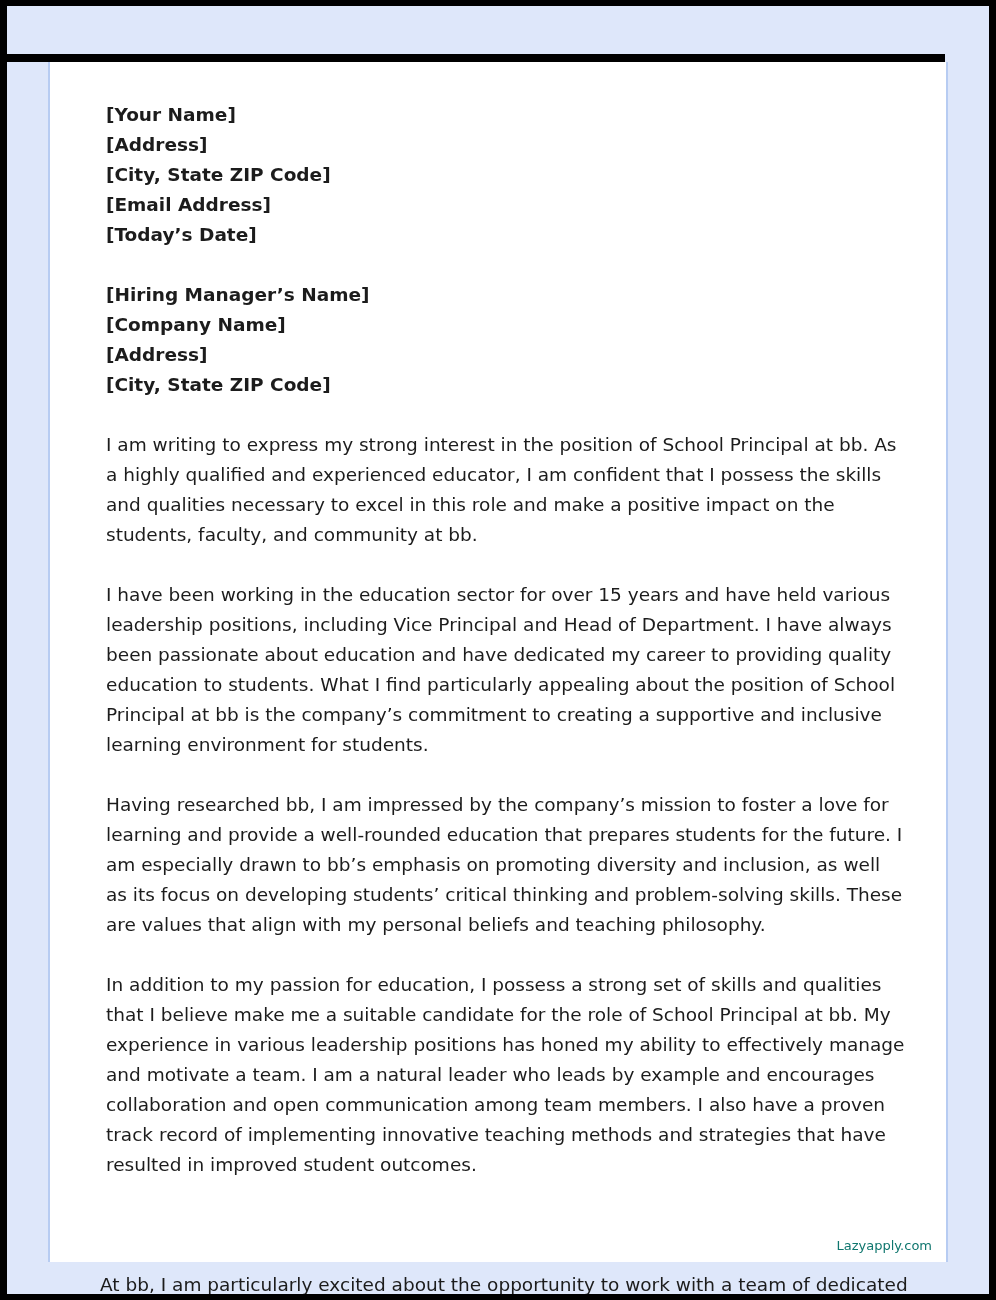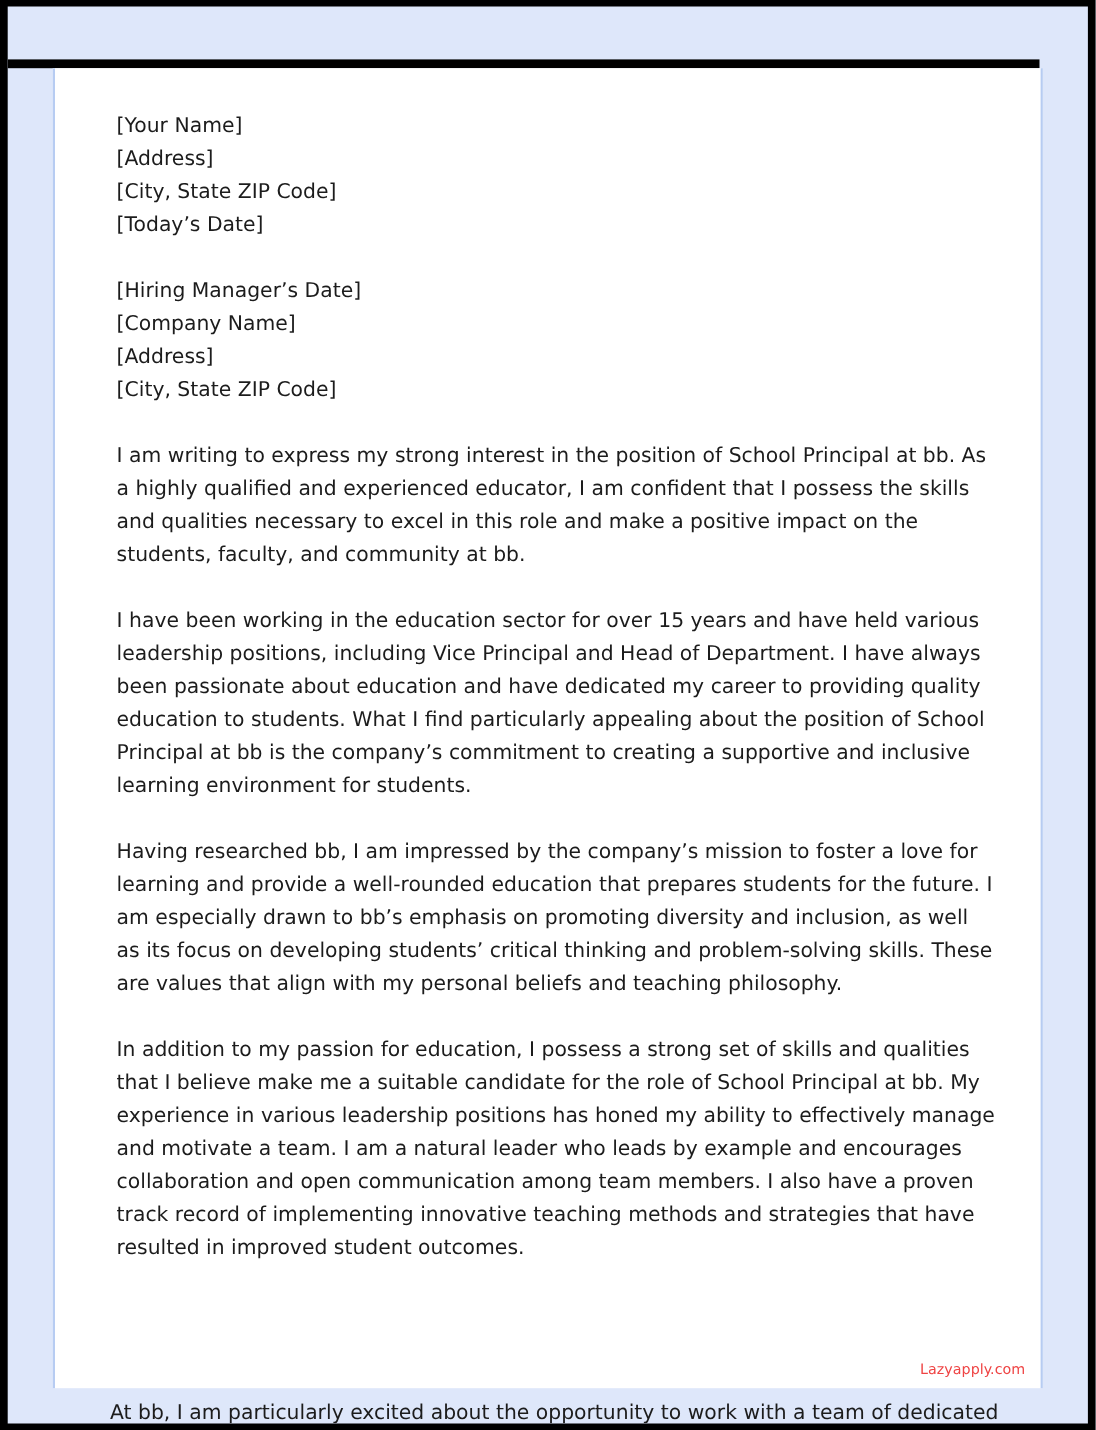--- a/index.html
+++ b/index.html
@@ -86,37 +86,38 @@
   .para {
     font-family: "DejaVu Sans", sans-serif;
     font-size: 18.5px;
     line-height: 30px;
     color: #1c1c1c;
     margin: 0;
     text-align: left;
   }
   .addr-block {
     margin: 0 0 30px 0;
+    font-weight: bold;
   }
   .salutation {
     margin: 0 0 30px 0;
   }
   .para {
     margin: 0 0 30px 0;
   }
 
   
   #watermark {
     position: absolute;
     right: 14px;
     bottom: 8px;
     font-family: "DejaVu Sans", sans-serif;
     font-size: 13px;
     line-height: 16px;
-    color: #ef4444;
+    color: #0f766e;
     white-space: nowrap;
   }
 
   
   #overflow-line {
     position: absolute;
     left: 93px;
     top: 1264px;
     width: 860px;
     font-family: "DejaVu Sans", sans-serif;
@@ -134,25 +135,26 @@
   <div id="masthead-rule"></div>
 
   <div id="letter-page">
 
     <div id="letter-body">
 
       <div class="addr-block">
         <p class="addr-line">[Your Name]</p>
         <p class="addr-line">[Address]</p>
         <p class="addr-line">[City, State ZIP Code]</p>
+        <p class="addr-line">[Email Address]</p>
         <p class="addr-line">[Today’s Date]</p>
       </div>
 
       <div class="addr-block">
-        <p class="addr-line">[Hiring Manager’s Date]</p>
+        <p class="addr-line">[Hiring Manager’s Name]</p>
         <p class="addr-line">[Company Name]</p>
         <p class="addr-line">[Address]</p>
         <p class="addr-line">[City, State ZIP Code]</p>
       </div>
 
 
       <p class="para">I am writing to express my strong interest in the position of School Principal at bb. As a highly qualified and experienced educator, I am confident that I possess the skills and qualities necessary to excel in this role and make a positive impact on the students, faculty, and community at bb.</p>
       <p class="para">I have been working in the education sector for over 15 years and have held various leadership positions, including Vice Principal and Head of Department. I have always been passionate about education and have dedicated my career to providing quality education to students. What I find particularly appealing about the position of School Principal at bb is the company’s commitment to creating a supportive and inclusive learning environment for students.</p>
       <p class="para">Having researched bb, I am impressed by the company’s mission to foster a love for learning and provide a well-rounded education that prepares students for the future. I am especially drawn to bb’s emphasis on promoting diversity and inclusion, as well as its focus on developing students’ critical thinking and problem-solving skills. These are values that align with my personal beliefs and teaching philosophy.</p>
       <p class="para">In addition to my passion for education, I possess a strong set of skills and qualities that I believe make me a suitable candidate for the role of School Principal at bb. My experience in various leadership positions has honed my ability to effectively manage and motivate a team. I am a natural leader who leads by example and encourages collaboration and open communication among team members. I also have a proven track record of implementing innovative teaching methods and strategies that have resulted in improved student outcomes.</p>

